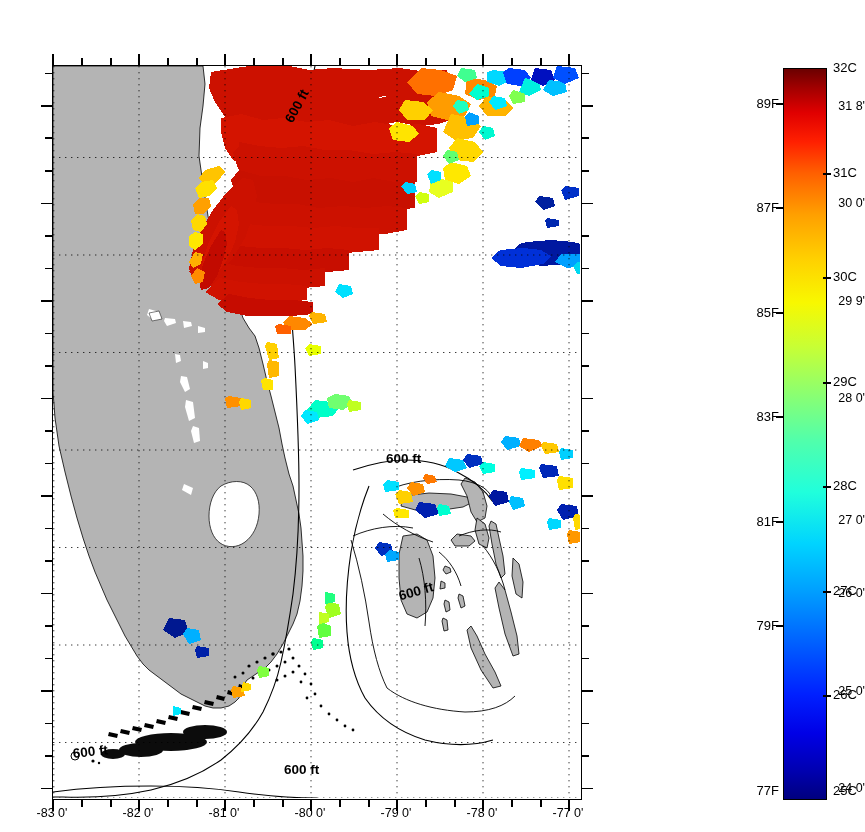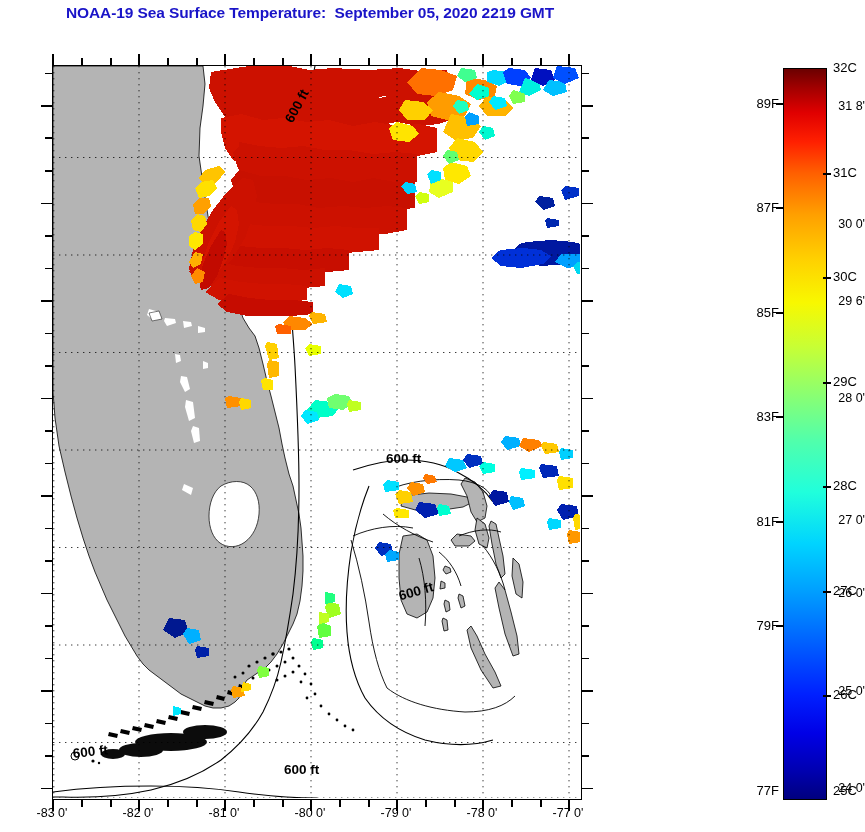--- a/index.html
+++ b/index.html
@@ -79,21 +79,20 @@
     position:absolute;font-weight:bold;font-size:13.5px;color:#000;
     white-space:nowrap;
   }
 </style>
 </head>
 <body>
 
 <div id="root">
 
   <div class="title-block">
-    <div class="title-line">NOAA-19 Sea Surface Temperature:  September 05, 2020 2219 GMT</div>
   </div>
 
   <div id="map-frame">
     <svg id="map-inner" viewBox="0 0 527 732" preserveAspectRatio="none">
       <defs>
         <clipPath id="mapclip">
             <rect x="0" y="0" width="527" height="732"></rect>
           </clipPath>
       </defs>
       <g clip-path="url(#mapclip)">
@@ -409,22 +408,22 @@
 
     <div class="contour-label" style="left:229px;top:52px;transform:rotate(-62deg);transform-origin:left top;">600 ft</div>
     <div class="contour-label" style="left:333px;top:385px;">600 ft</div>
     <div class="contour-label" style="left:344px;top:523px;transform:rotate(-16deg);transform-origin:left top;">600 ft</div>
     <div class="contour-label" style="left:19px;top:680px;transform:rotate(-6deg);transform-origin:left top;">600 ft</div>
     <div class="contour-label" style="left:231px;top:696px;">600 ft</div>
   </div>
 
   <div>
     <div class="ytick-label" style="top:99px;">31 8'</div>
-    <div class="ytick-label" style="top:196px;margin-top:21px;">30 0'</div>
-    <div class="ytick-label" style="top:294px;">29 6'</div>
+    <div class="ytick-label" style="top:196px;">30 0'</div>
+    <div class="ytick-label" style="top:294px;">29 9'</div>
     <div class="ytick-label" style="top:391px;">28 0'</div>
     <div class="ytick-label" style="top:489px;margin-top:24px;">27 0'</div>
     <div class="ytick-label" style="top:586px;">26 0'</div>
     <div class="ytick-label" style="top:684px;">25 0'</div>
     <div class="ytick-label" style="top:781px;">24 0'</div>
 
     <div class="ytick" style="left:41px;top:105px;width:11px;"></div>
     <div class="ytick" style="left:41px;top:202.5px;width:11px;"></div>
     <div class="ytick" style="left:41px;top:300px;width:11px;"></div>
     <div class="ytick" style="left:41px;top:397.5px;width:11px;"></div>

